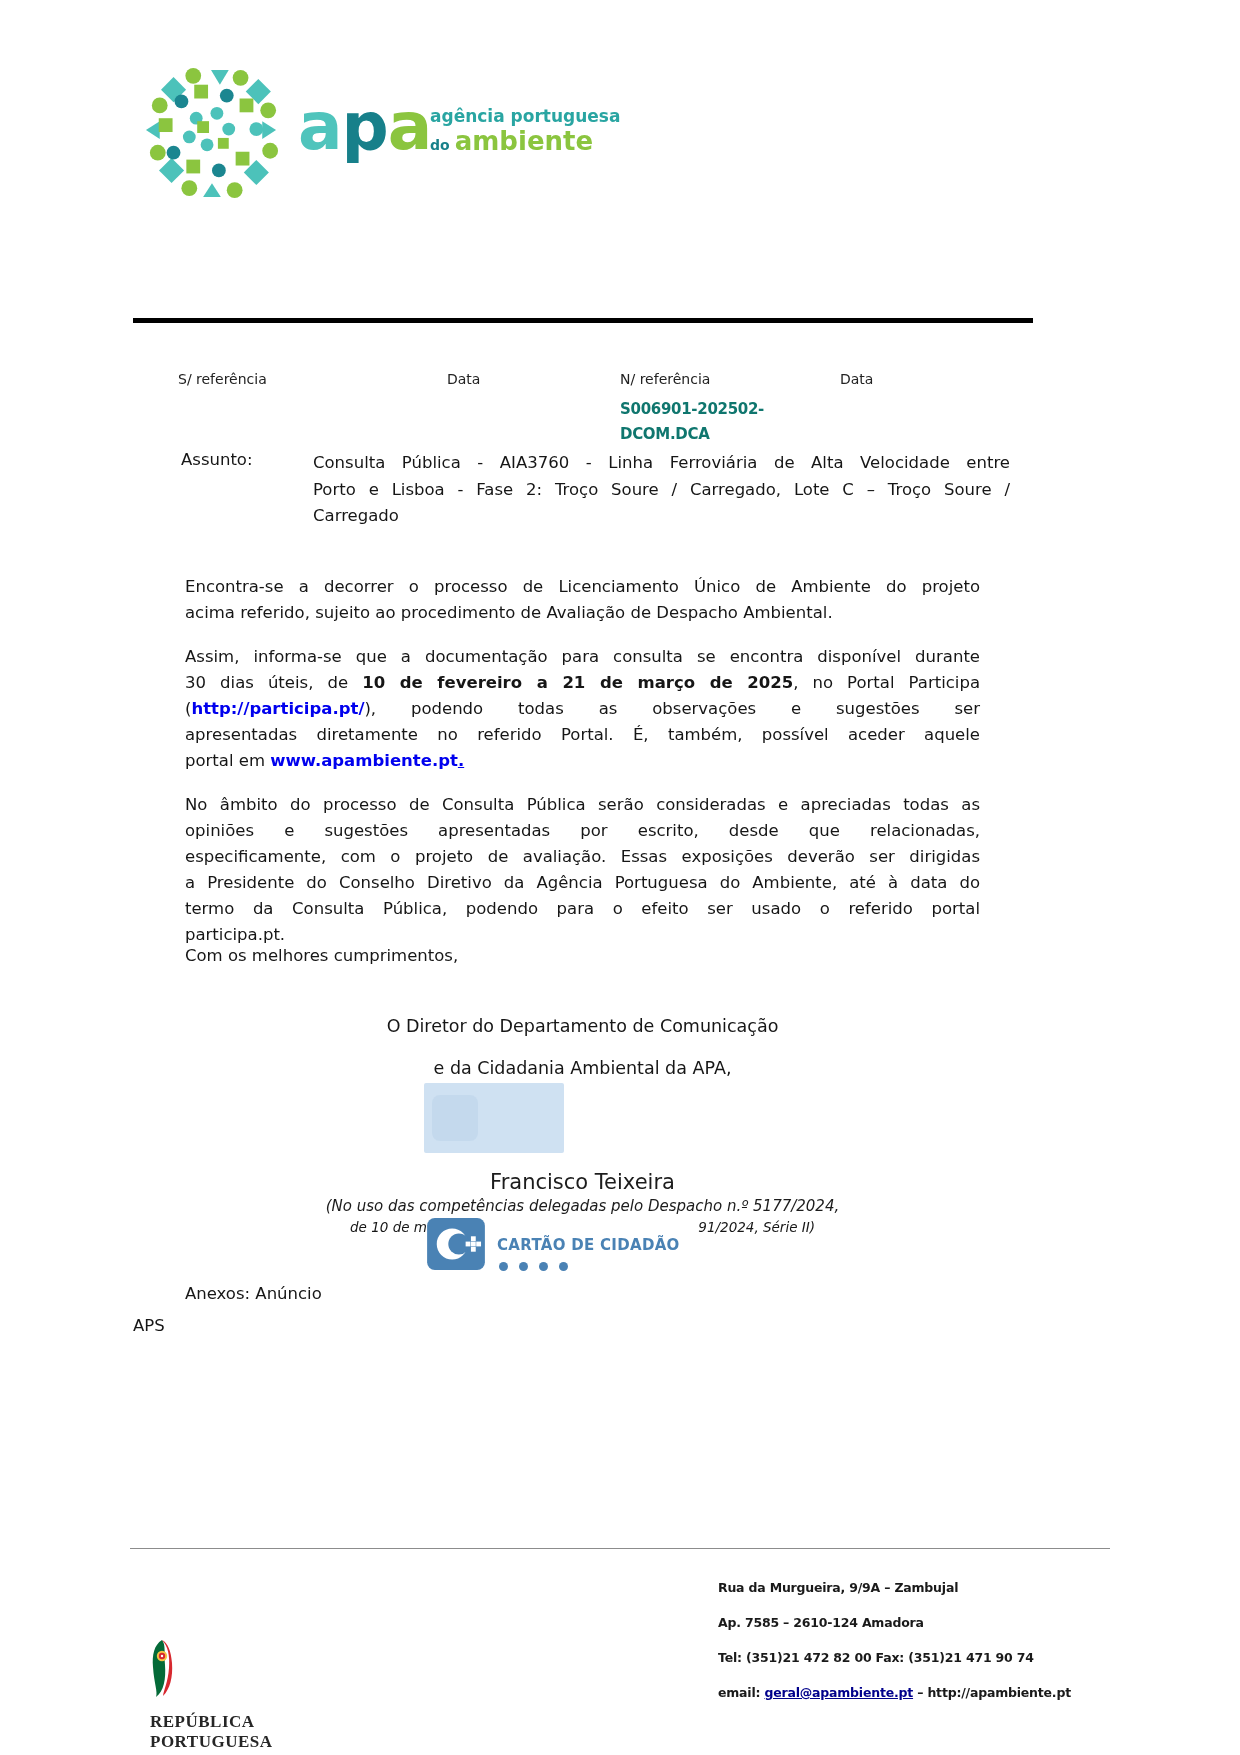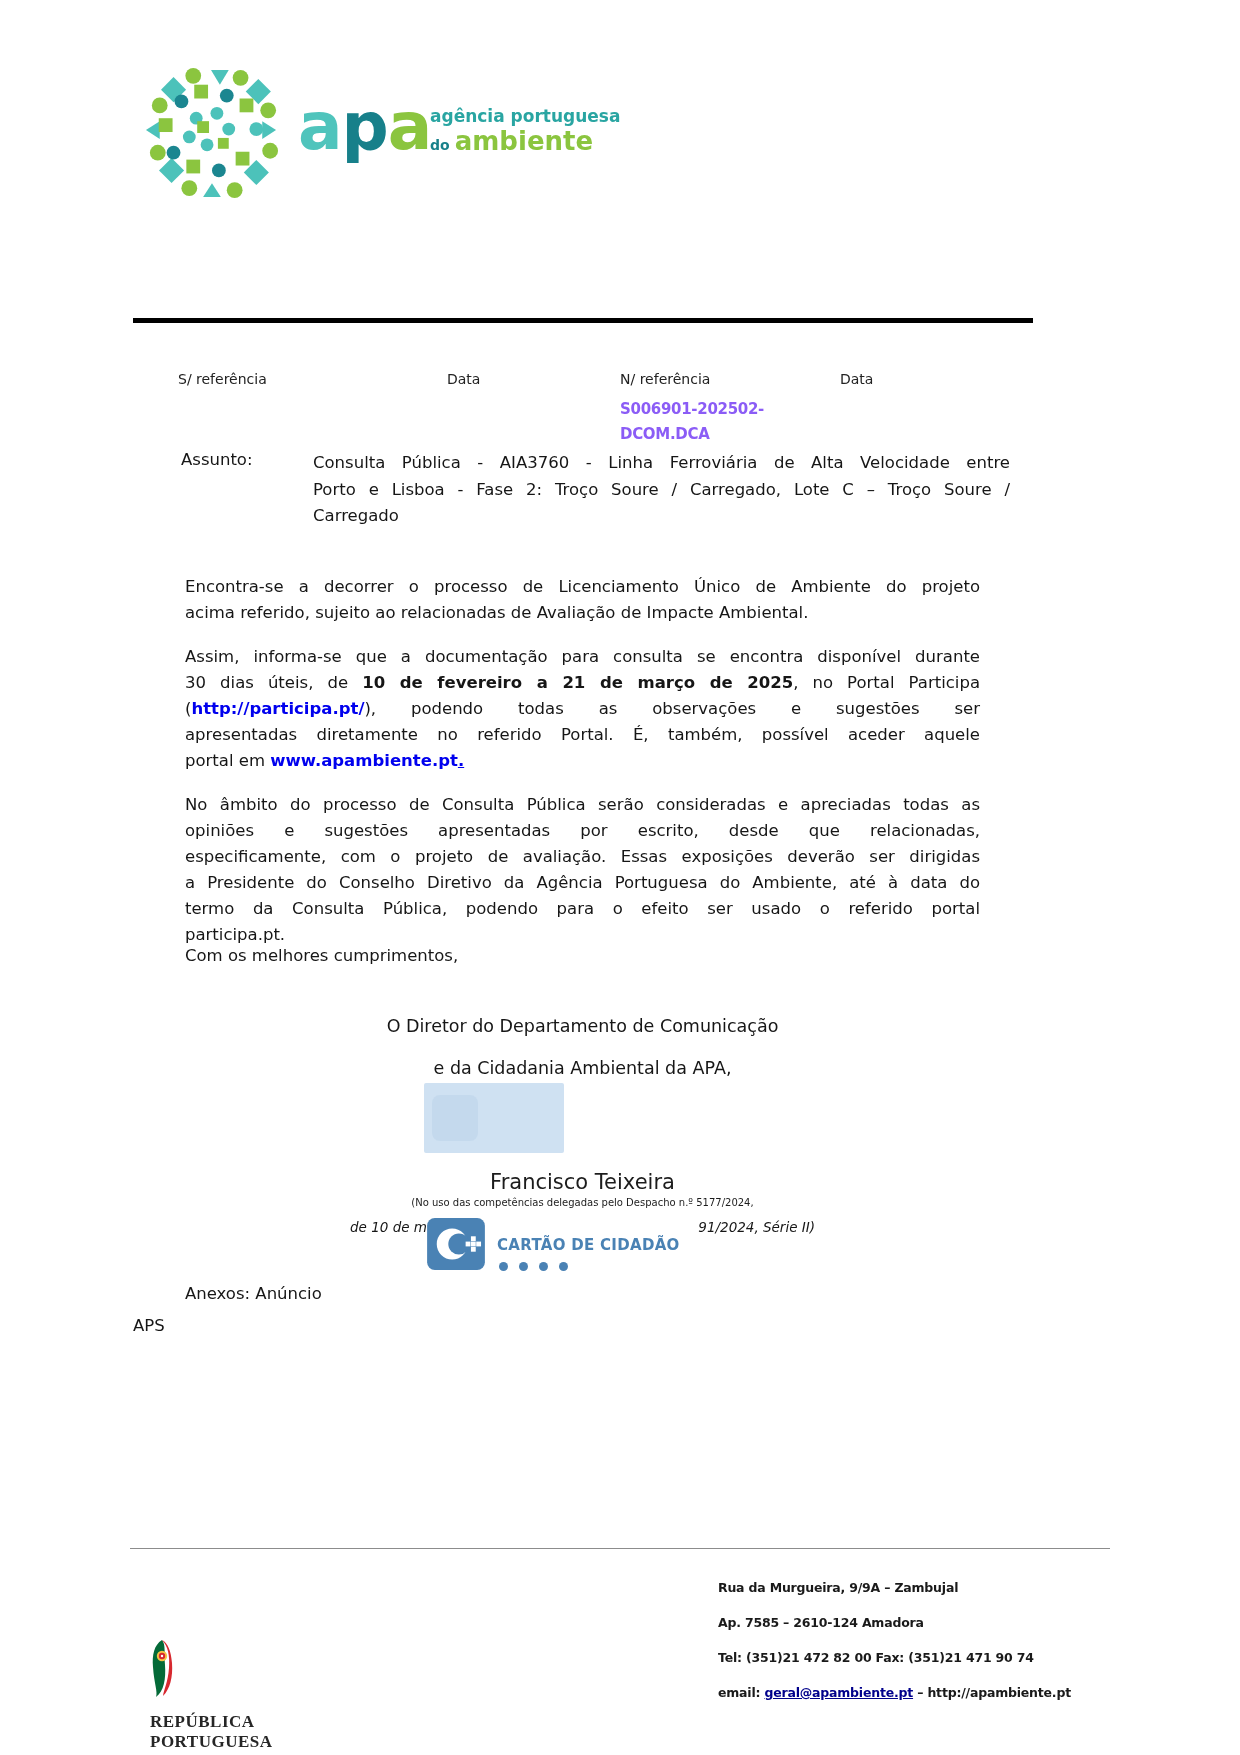--- a/index.html
+++ b/index.html
@@ -17,41 +17,41 @@
   .apa-word{font-weight:bold;font-size:66px;line-height:1;letter-spacing:-1px;}
   .apa-a1{color:#4fc4bc;} .apa-p{color:#17808a;} .apa-a2{color:#8bc53f;}
   .apa-tag1{font-weight:bold;font-size:17px;color:#29a5a2;line-height:1.2;}
   .apa-tag2{line-height:1;margin-top:2px;}
   .apa-do{font-weight:bold;font-size:14px;color:#17808a;}
   .apa-amb{font-weight:bold;font-size:26px;color:#8bc53f;}
 
   
   .rule{background:#000;height:5px;width:900px;left:133px;top:318px;}
   .ref-label{font-size:14px;color:#222;}
-  .ref-val{font-weight:bold;font-size:15px;letter-spacing:-0.3px;color:#8b5cf6;}
+  .ref-val{font-weight:bold;font-size:15px;letter-spacing:-0.3px;color:#0f766e;}
 
   
   .doc-text{font-size:16.5px;color:#161616;}
   .sline{line-height:26.5px;text-align:justify;text-align-last:justify;}
   .sline.last{text-align-last:left;}
   .para{margin-bottom:18px;}
   .bline{line-height:26px;text-align:justify;text-align-last:justify;}
   .bline.last{text-align-last:left;}
   .b{font-weight:bold;}
   .link{color:#0000ee;font-weight:bold;}
   .u{text-decoration:underline;}
   .centered{width:795px;text-align:center;}
 
   
   .sig-highlight{background:#cfe1f2;border-radius:2px;}
   .sig-watermark{position:absolute;left:8px;top:12px;width:46px;height:46px;border-radius:8px;
     background:#bcd4ea;opacity:.55;}
   .sig-lines{font-size:13.5px;line-height:21px;color:#111;position:relative;}
   .sig-name-big{font-size:21px;color:#1c1c1c;}
-  .sig-note{font-size:10px;color:#1c1c1c;}
+  .sig-note{font-size:15px;font-style:italic;color:#1c1c1c;}
   .note-split{display:flex;justify-content:space-between;font-size:13.5px;font-style:italic;}
 
   
   .cc-box{display:flex;gap:12px;background:#fff;padding:0 10px 4px 0;z-index:3;}
   .cc-text{font-weight:bold;font-size:15px;letter-spacing:.3px;color:#4a82b4;margin-top:18px;}
   .cc-dots{display:flex;gap:11px;margin-top:8px;margin-left:2px;}
   .cc-dot{width:9px;height:9px;border-radius:50%;background:#4a82b4;}
 
   
   .thinline{height:1px;background:#8c8c8c;width:980px;left:130px;top:1548px;}
@@ -125,21 +125,21 @@
   <span class="abs doc-text" style="left:181px;top:450px;">Assunto:</span>
   <div class="abs doc-text" style="left:313px;top:450px;width:697px;">
     <div class="sline">Consulta Pública - AIA3760 - Linha Ferroviária de Alta Velocidade entre</div>
     <div class="sline">Porto e Lisboa - Fase 2: Troço Soure / Carregado, Lote C – Troço Soure /</div>
     <div class="sline last">Carregado</div>
   </div>
 
   <div class="abs doc-text" style="left:185px;top:574px;width:795px;">
       <div class="para">
         <div class="bline"><span>Encontra-se a decorrer o processo de Licenciamento Único de Ambiente do projeto</span></div>
-        <div class="bline last"><span>acima referido, sujeito ao relacionadas de Avaliação de Impacte Ambiental.</span></div>
+        <div class="bline last"><span>acima referido, sujeito ao procedimento de Avaliação de Despacho Ambiental.</span></div>
       </div>
       <div class="para">
         <div class="bline"><span>Assim, informa-se que a documentação para consulta se encontra disponível durante</span></div>
         <div class="bline"><span>30 dias úteis, de </span><span class="b">10 de fevereiro a 21 de março de 2025</span><span>, no Portal Participa</span></div>
         <div class="bline"><span>(</span><span class="b link">http://participa.pt/</span><span>), podendo todas as observações e sugestões ser</span></div>
         <div class="bline"><span>apresentadas diretamente no referido Portal. É, também, possível aceder aquele</span></div>
         <div class="bline last"><span>portal em </span><span class="b link">www.apambiente.pt</span><span class="b link u">.</span></div>
       </div>
       <div class="para">
         <div class="bline"><span>No âmbito do processo de Consulta Pública serão consideradas e apreciadas todas as</span></div>

